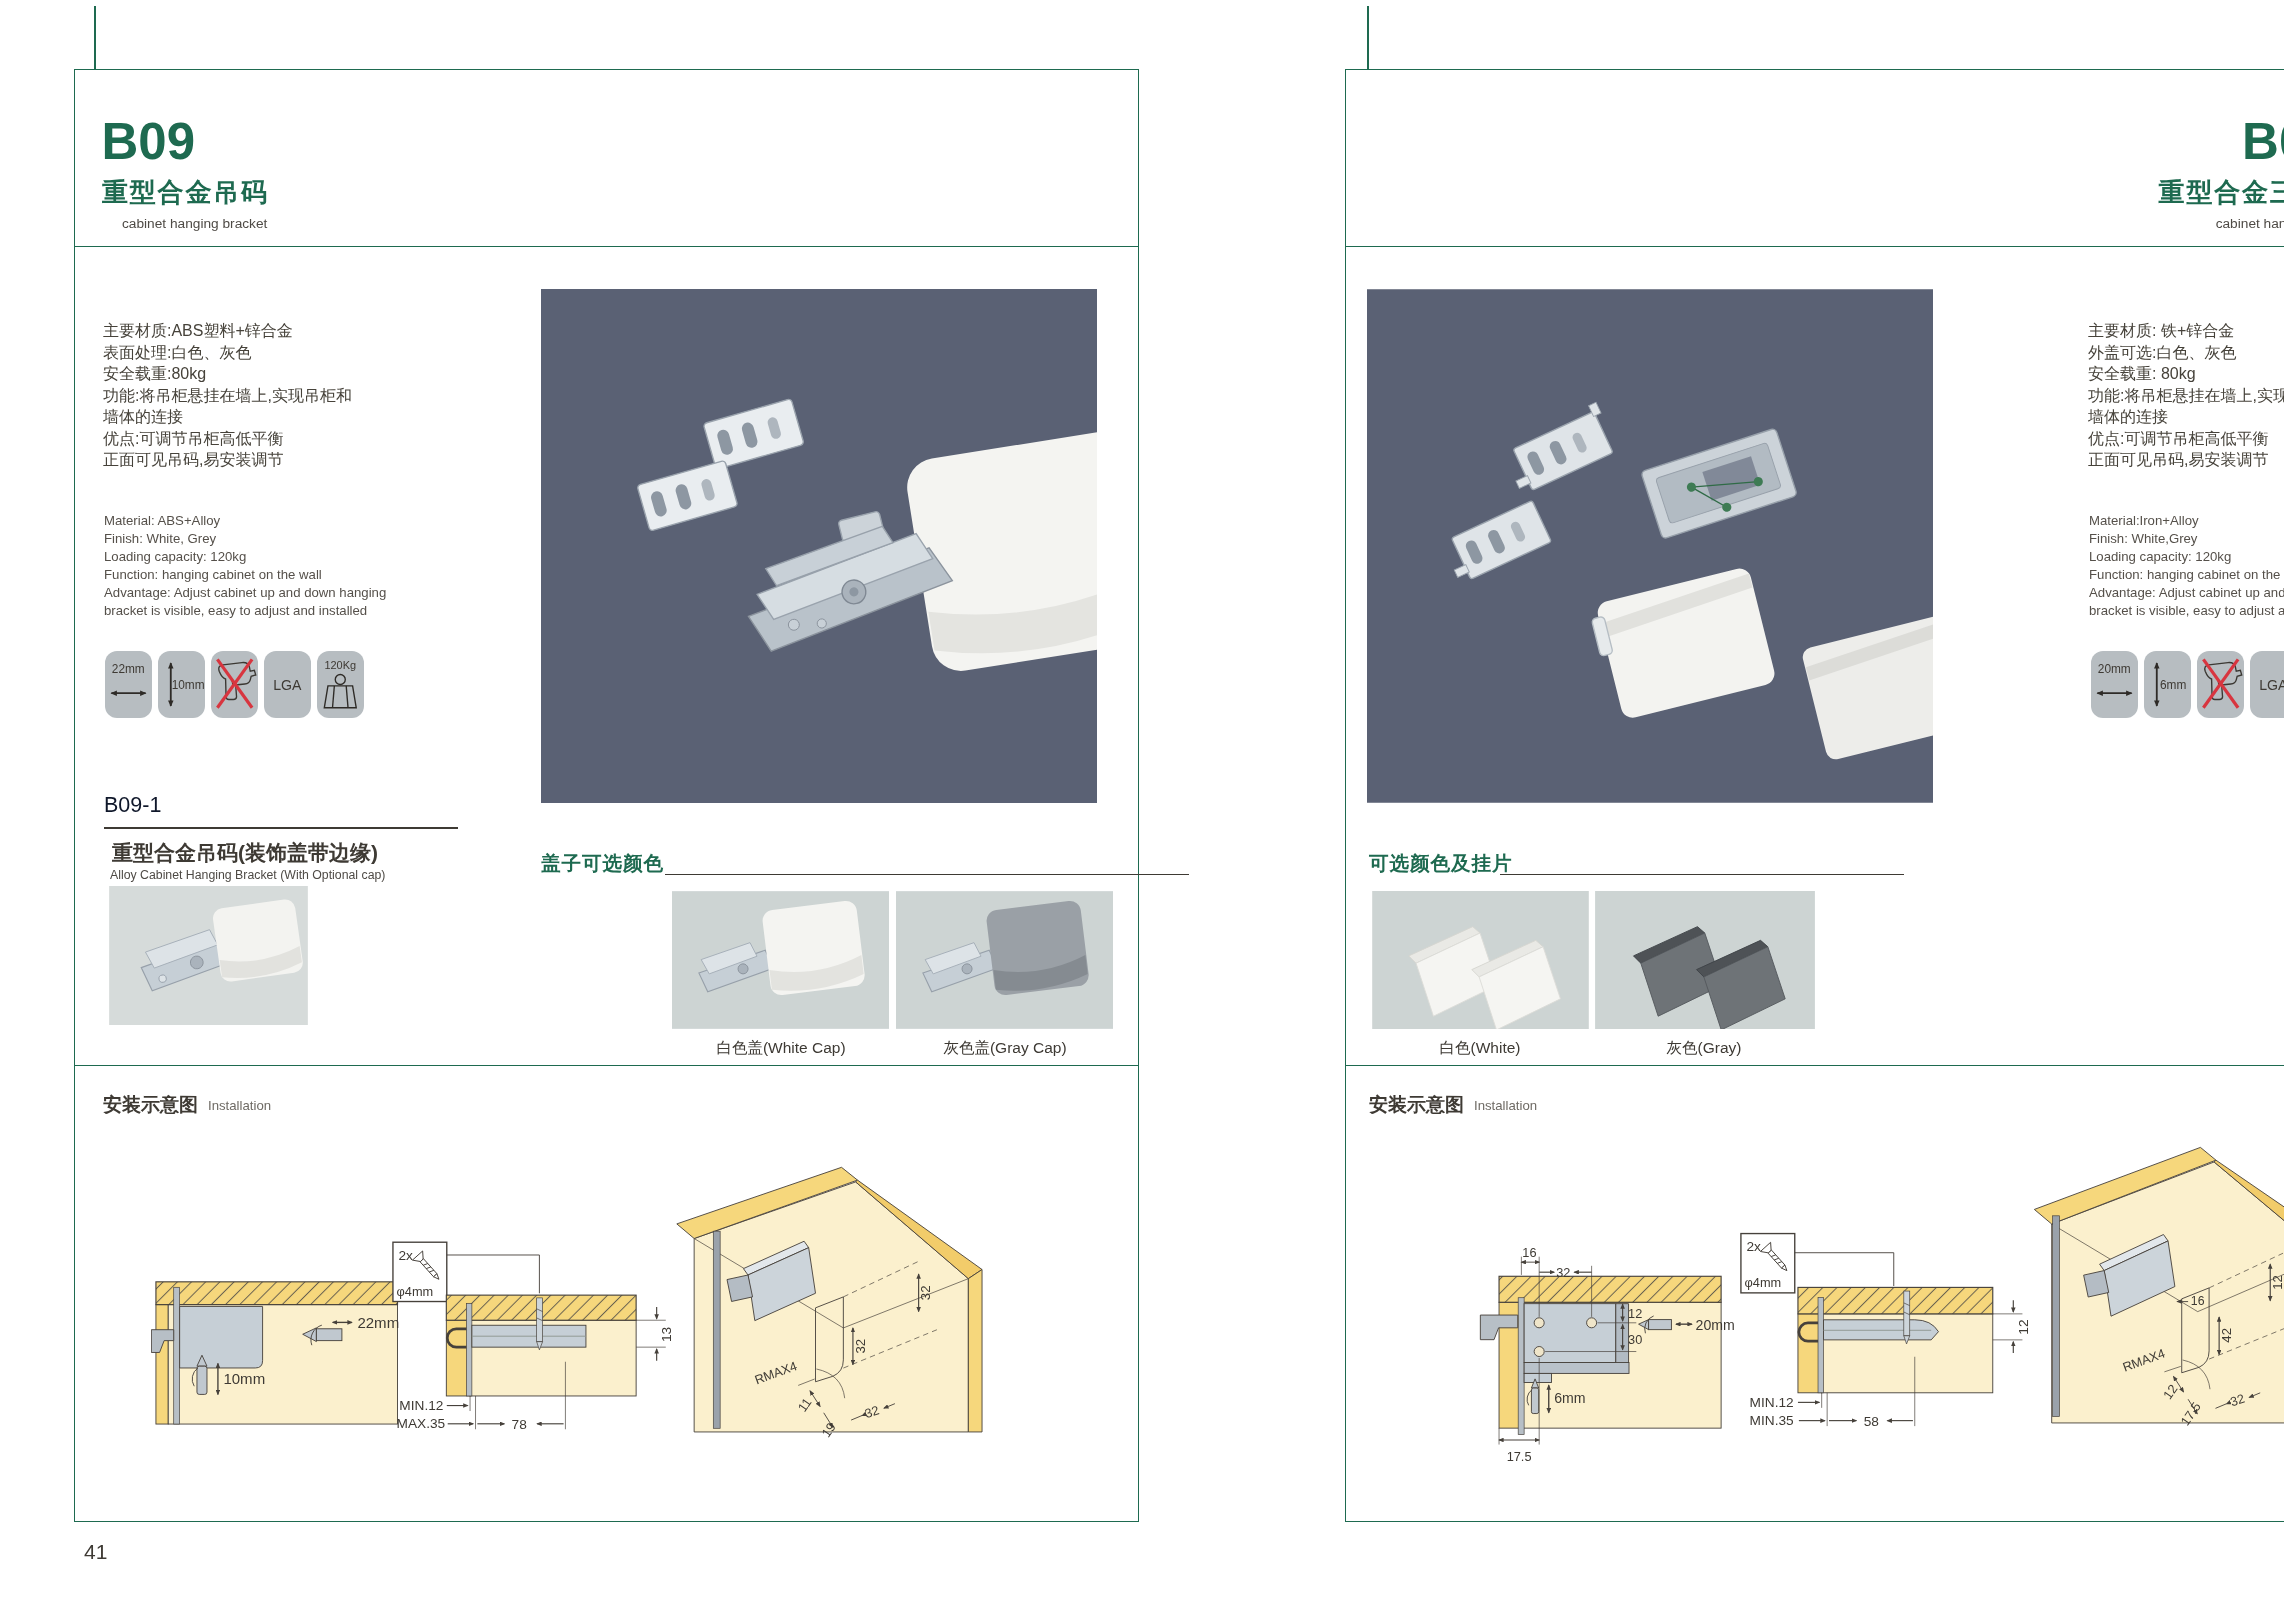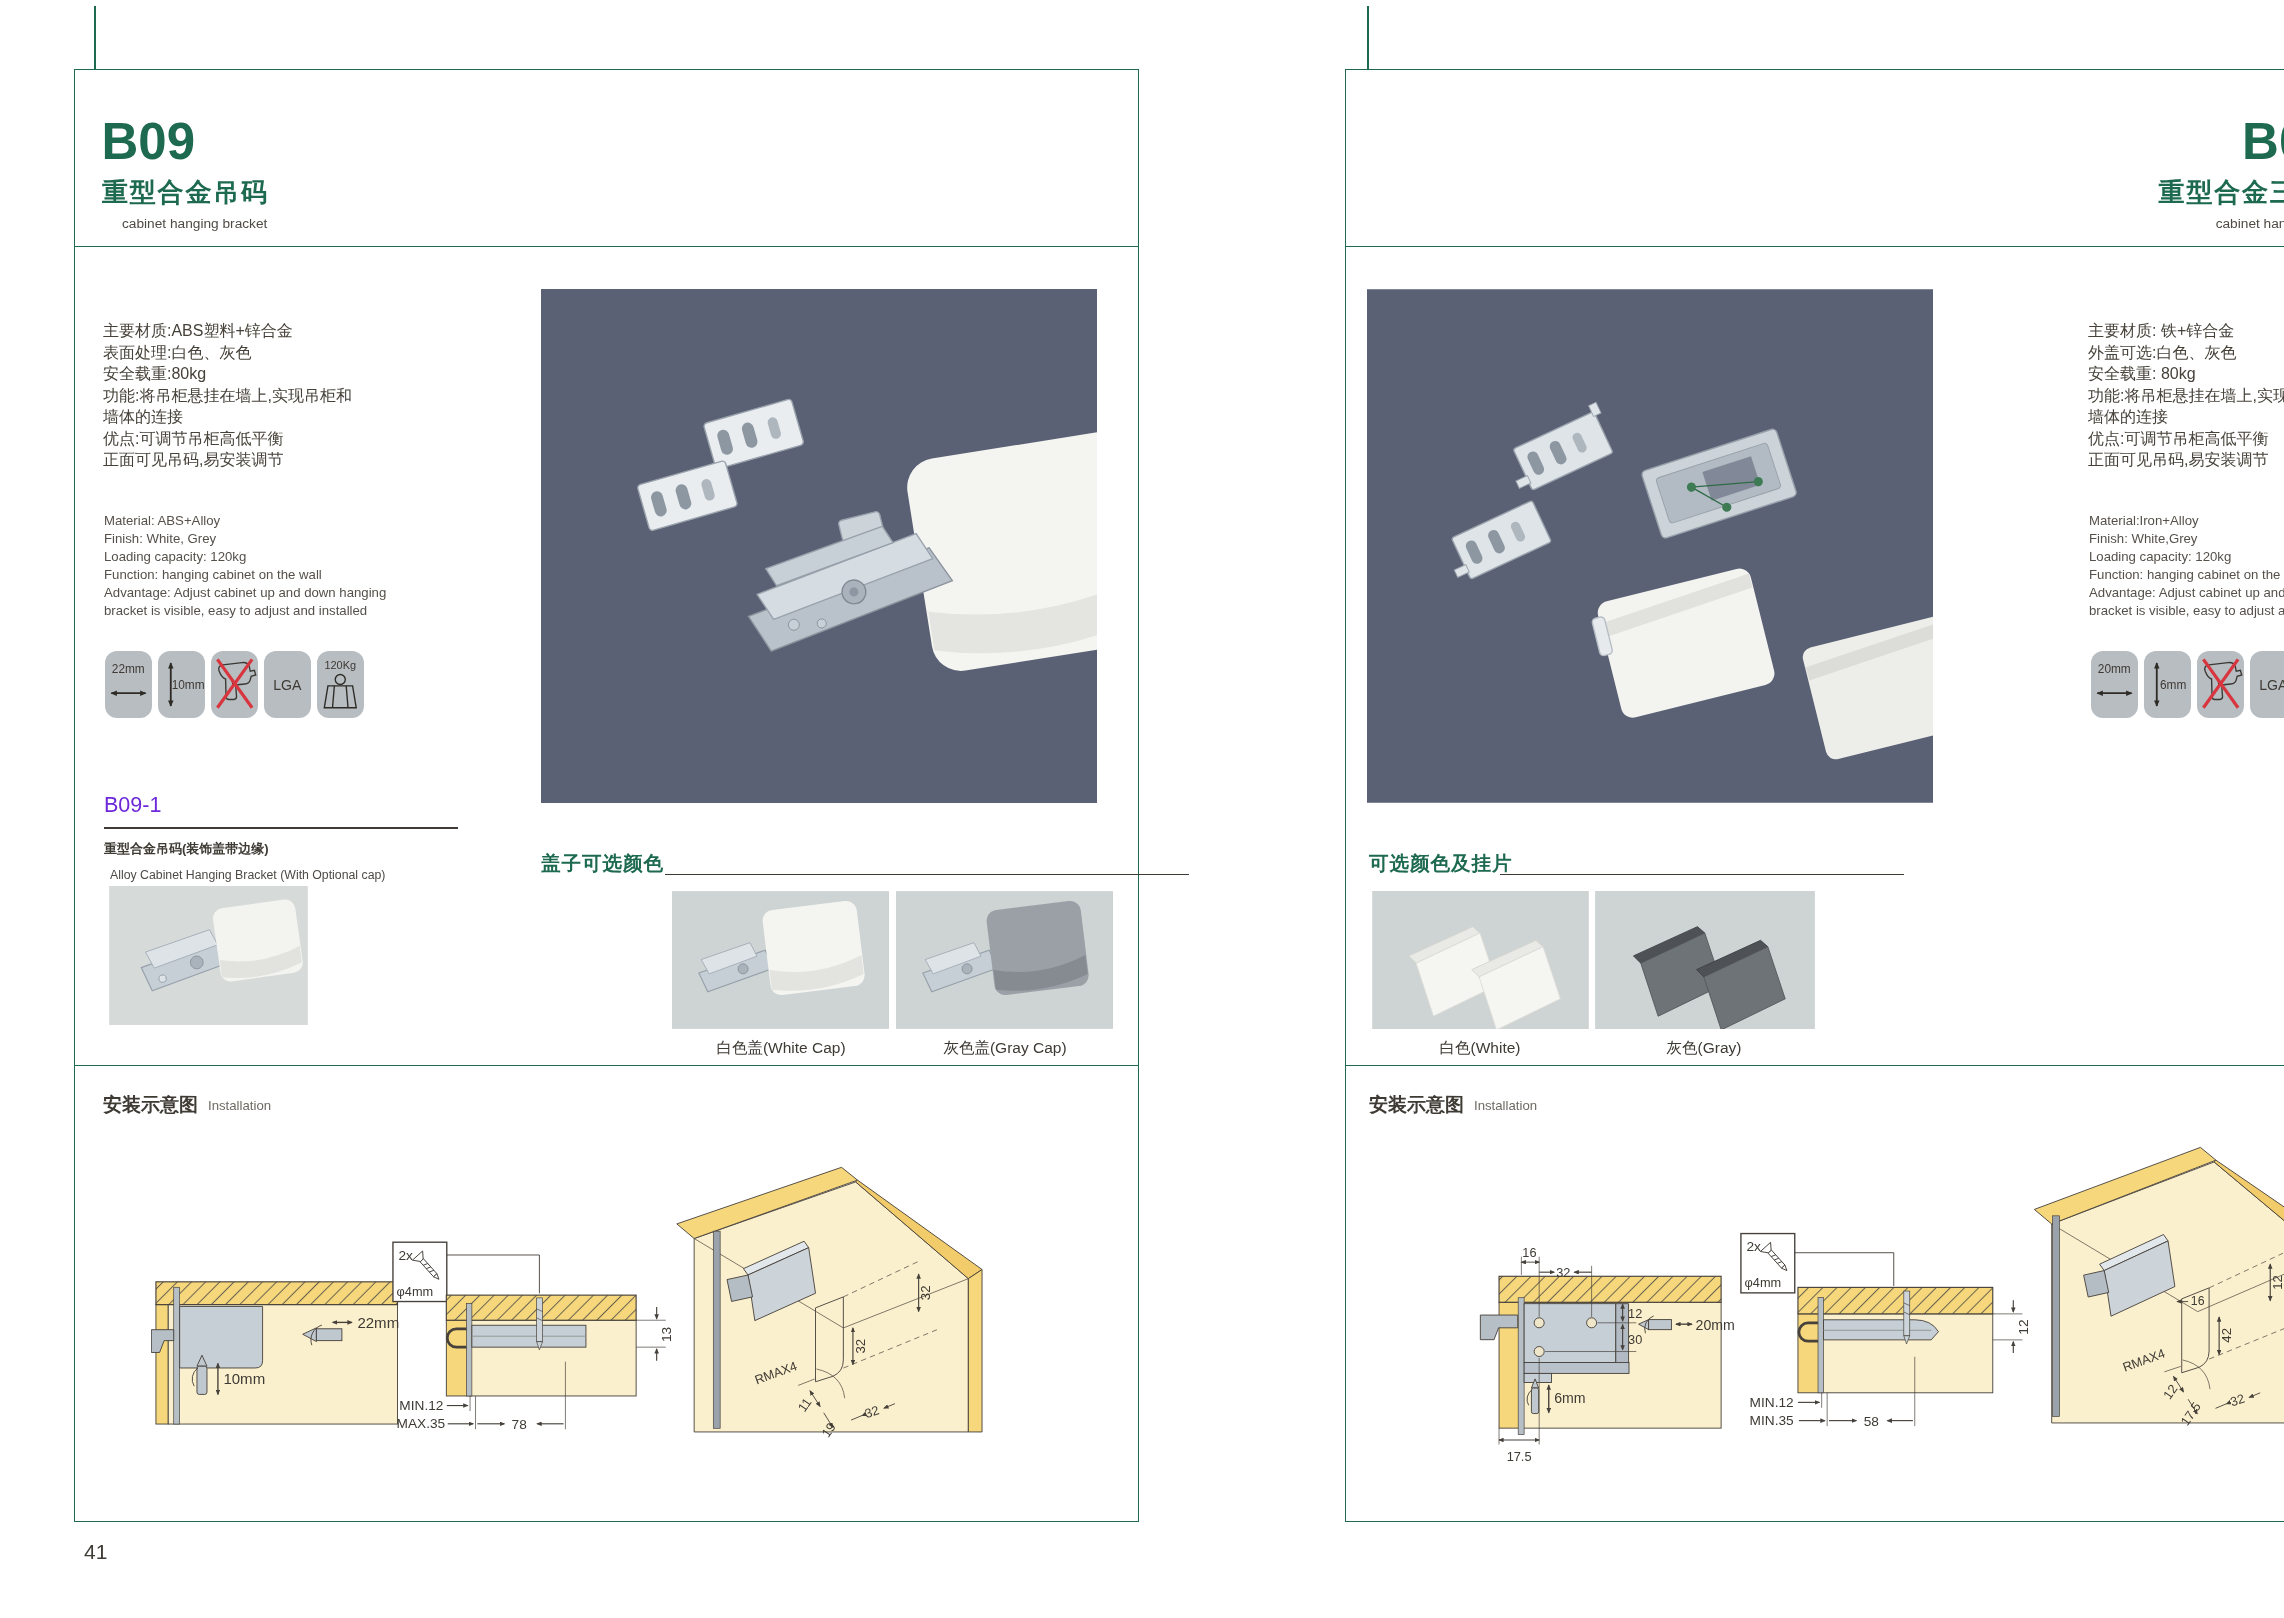--- a/index.html
+++ b/index.html
@@ -12,23 +12,23 @@
   .hline{position:absolute;left:0;right:0;height:1.4px;background:#1e6a50;}
   .code{position:absolute;font-size:51px;font-weight:bold;color:#1e6a50;line-height:1;}
   .tcn{position:absolute;font-size:26px;font-weight:bold;color:#1e6a50;line-height:1;letter-spacing:1.8px;}
   .ten{position:absolute;font-size:13.7px;color:#4e4a45;line-height:1;}
   .ta-r{text-align:right;}
   .specs-cn{position:absolute;font-size:16px;color:#46423a;line-height:21.5px;white-space:pre-line;}
   .specs-en{position:absolute;font-size:13.2px;color:#55504a;line-height:18px;white-space:pre-line;}
   .chips{position:absolute;display:flex;gap:6px;}
   .chip{position:relative;width:47px;height:67px;background:#b7bdc1;border-radius:12px;}
   .chip svg{position:absolute;left:0;top:0;}
-  .subcode{position:absolute;font-size:21.5px;color:#6d28d9;line-height:1;}
+  .subcode{position:absolute;font-size:21.5px;color:#0f172a;line-height:1;}
   .subline{position:absolute;height:1.8px;background:#3e3a34;}
-  .subcn{position:absolute;font-size:13px;font-weight:bold;color:#3e3a34;line-height:1;}
+  .subcn{position:absolute;font-size:21px;font-weight:bold;color:#3e3a34;line-height:1;margin-left:8px;}
   .suben{position:absolute;font-size:12.3px;color:#4e4a45;line-height:1;}
   .sect{position:absolute;font-size:19.6px;font-weight:bold;color:#1e6a50;line-height:1;letter-spacing:0.9px;}
   .sectline{position:absolute;height:1.4px;background:#3e3a34;}
   .photo{position:absolute;}
   .photo svg{display:block;}
   .plabel{position:absolute;font-size:15.5px;color:#3e3a34;white-space:nowrap;transform:translateX(-50%);}
   .insthead{position:absolute;display:flex;align-items:center;gap:10px;}
   .insthead .cn{font-size:19px;font-weight:bold;color:#3e3a34;}
   .insthead .en{font-size:13.2px;color:#6e6a64;}
   .diag{position:absolute;}

